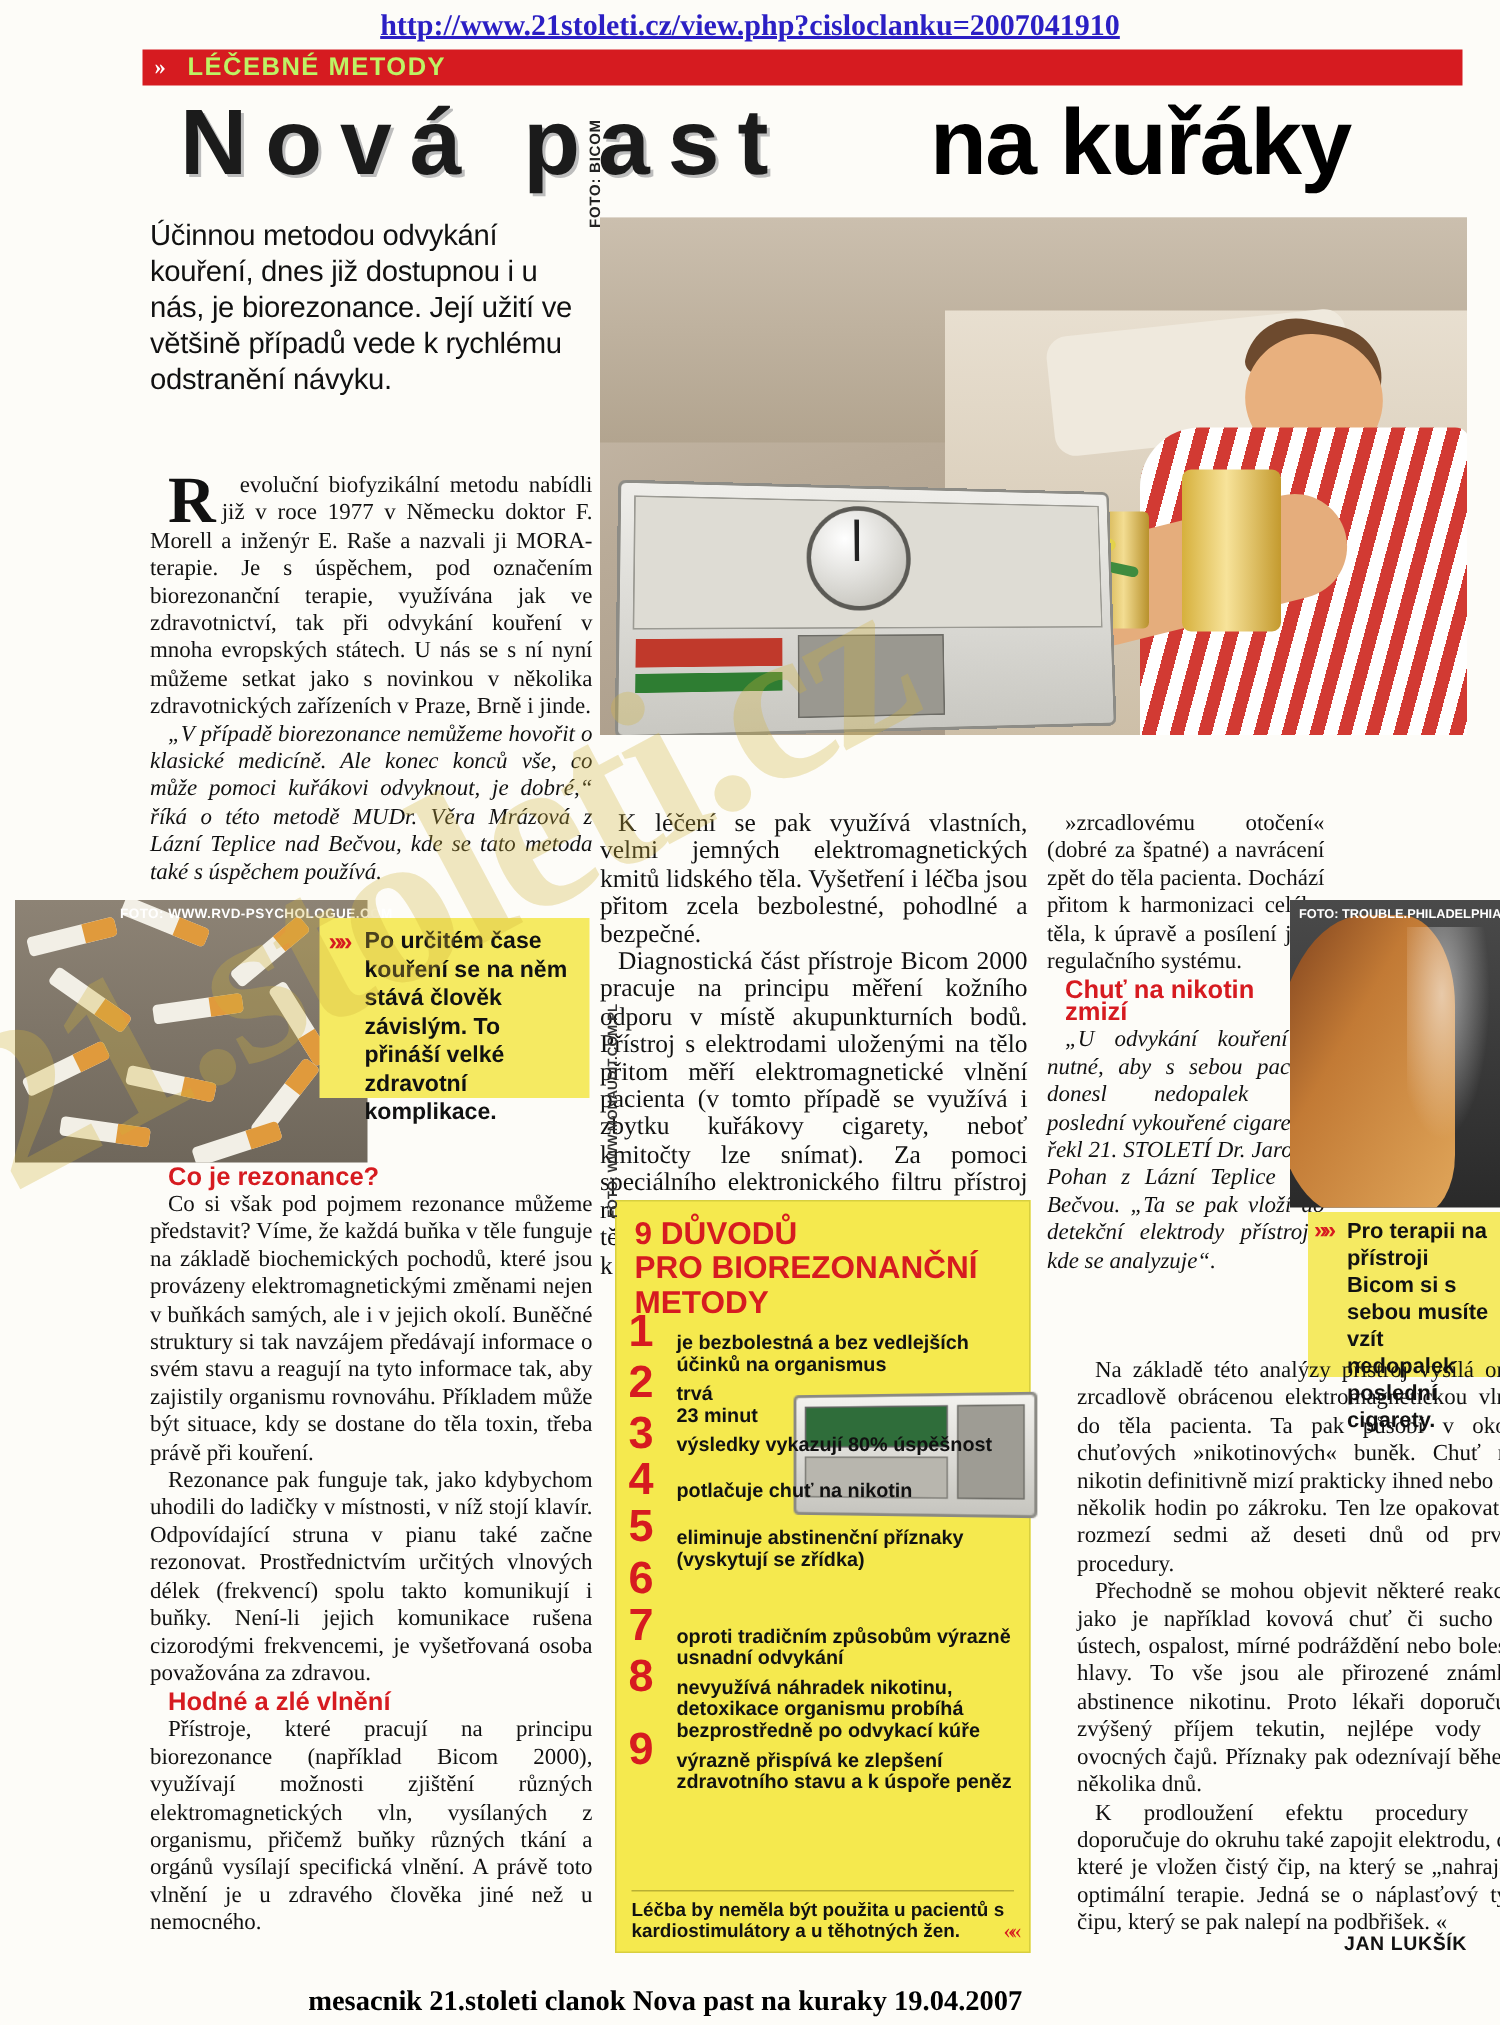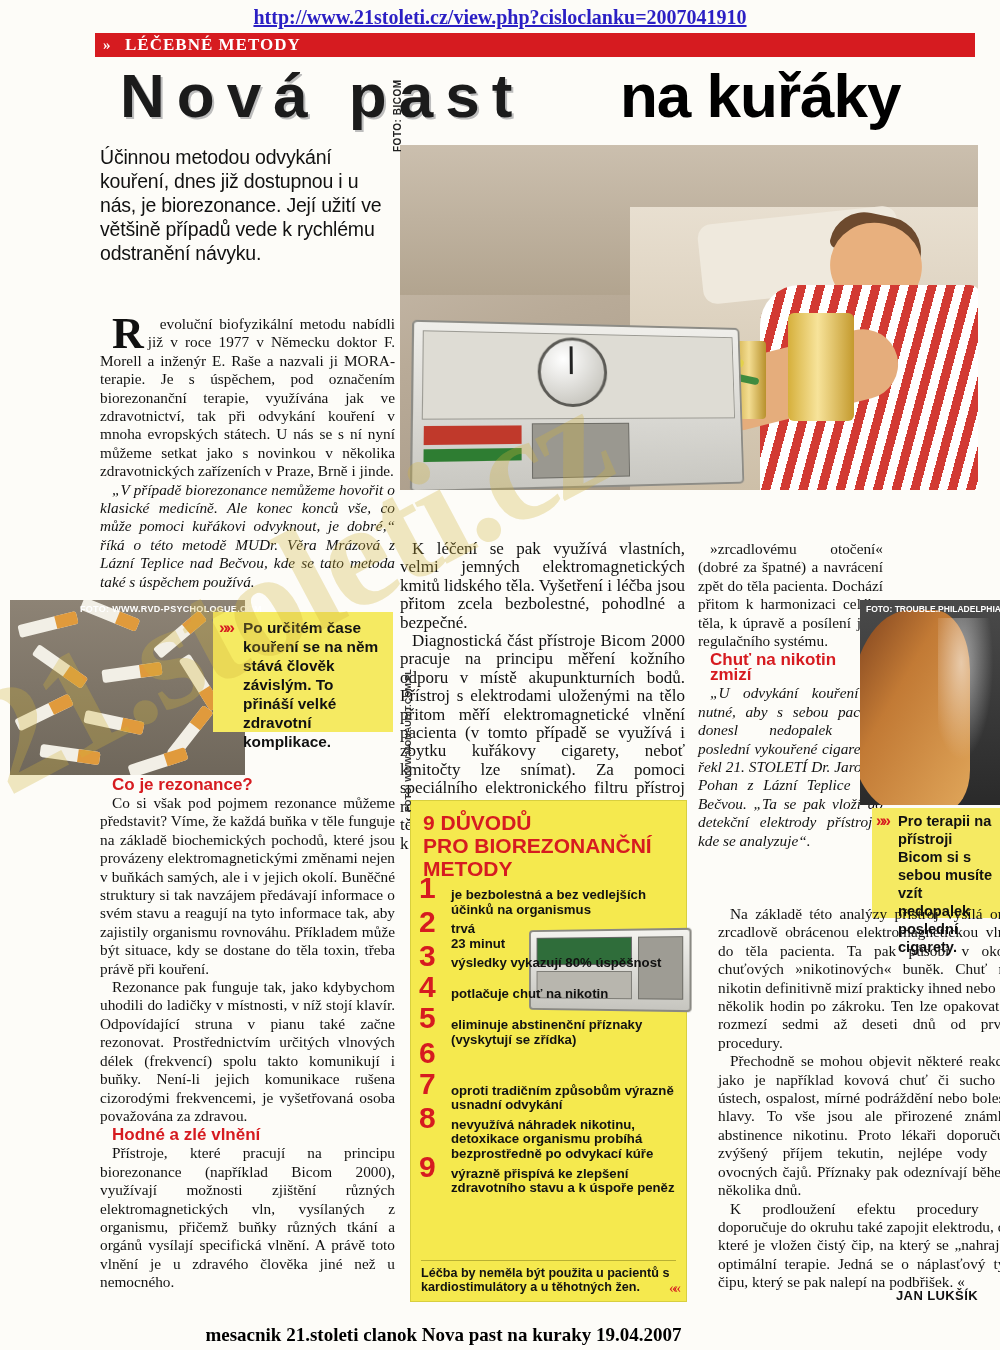--- a/index.html
+++ b/index.html
@@ -25,22 +25,22 @@
   
   .cat-bar{
     position:absolute;top:33px;left:95px;width:880px;height:24px;
     background:#d61b20;
   }
   .cat-bar .chev{
     position:absolute;left:8px;top:4px;color:#fff;font-size:15px;font-weight:bold;
     letter-spacing:-2px;
   }
   .cat-bar .label{
-    position:absolute;left:30px;top:2px;color:#ffffff;
-    font-family:Liberation Serif, serif;
+    position:absolute;left:30px;top:2px;color:#bef264;
+    font-family:Liberation Sans, sans-serif;
     font-size:17px;font-weight:bold;letter-spacing:1px;
   }
 
   
   .masthead{
     position:absolute;top:64px;left:100px;width:880px;height:62px;
     font-family:"Liberation Sans", sans-serif;
   }
   .mast-1{
     position:absolute;left:20px;top:-4px;

